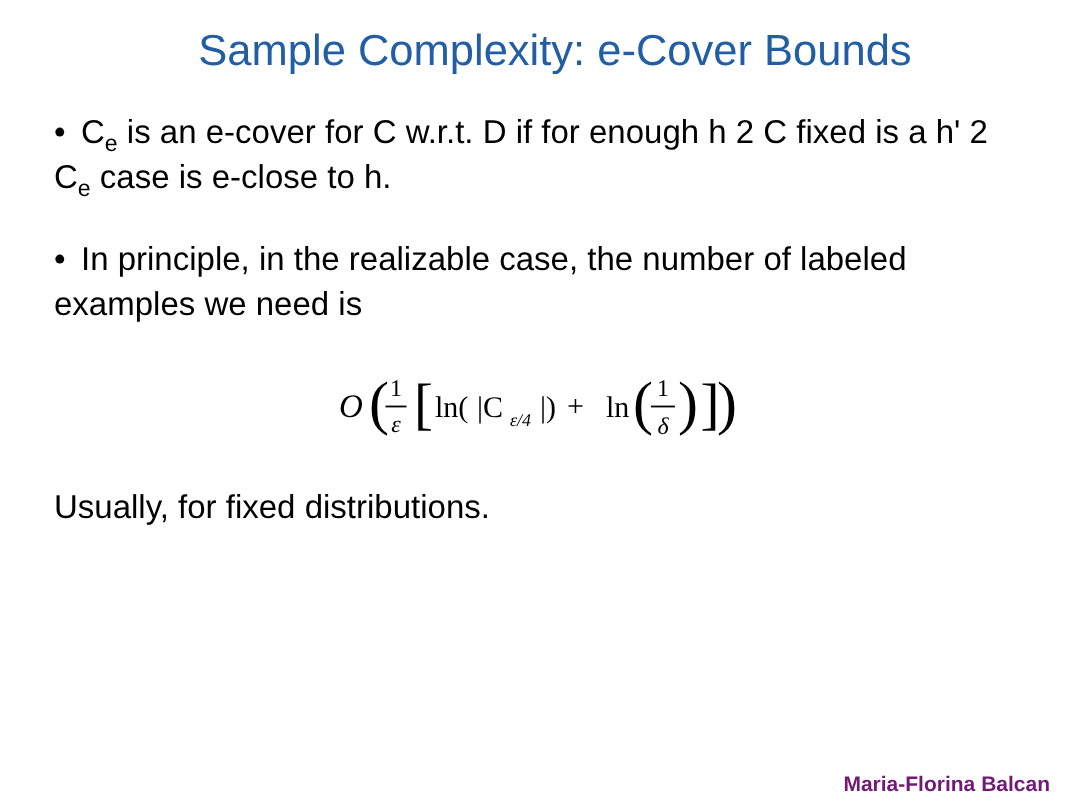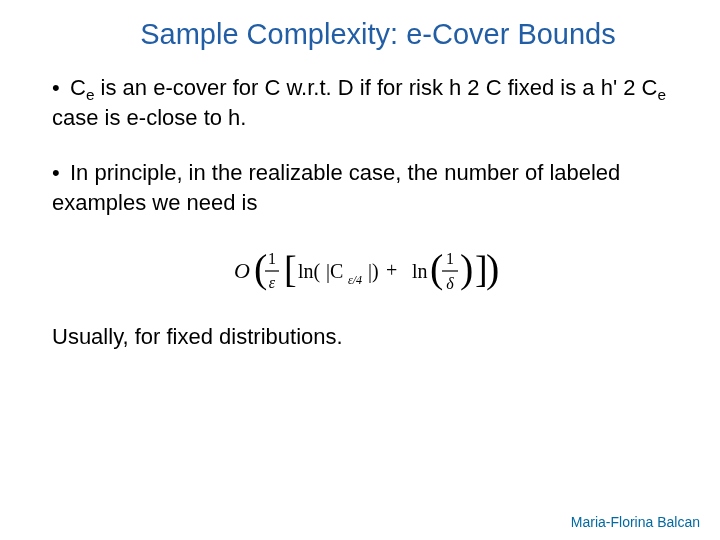--- a/index.html
+++ b/index.html
@@ -9,21 +9,21 @@
     height: 540px;
     background: #ffffff;
     font-family: "Comic Sans MS", "Comic Sans", cursive, sans-serif;
     color: #000;
     overflow: hidden;
   }
   .slide {
     box-sizing: border-box;
     width: 720px;
     height: 540px;
-    padding: 18px 36px 0 52px;
+    padding: 18px 36px 0 36px;
     position: relative;
   }
   .title {
     color: #215ea6;
     font-size: 29px;
     text-align: center;
     margin: 0 0 22px 0;
     font-weight: normal;
     padding-left: 20px;
   }
@@ -51,34 +51,35 @@
   .closing {
     font-size: 22px;
     margin-top: 20px;
   }
   .footer {
     position: absolute;
     right: 20px;
     bottom: 10px;
     font-family: Arial, Helvetica, sans-serif;
     font-size: 14px;
-    color: #0369a1;
+    color: #701a75;
+    font-weight: bold;
   }
 </style>
 </head>
 <body>
 
 <div class="slide">
 
   <h1 class="title">
     <span>Sample Complexity: </span><span>e</span><span>-Cover Bounds</span>
   </h1>
 
   <div class="bullet">
-    <span class="bullet-dot">•</span><span>C</span><sub>e</sub><span> is an </span><span>e</span><span>-cover for C w.r.t. D if for risk h </span><span>2</span><span> C fixed is a h' </span><span>2</span><span> C</span><sub>e</sub><span> case is </span><span>e</span><span>-close to h.</span>
+    <span class="bullet-dot">•</span><span>C</span><sub>e</sub><span> is an </span><span>e</span><span>-cover for C w.r.t. D if for enough h </span><span>2</span><span> C fixed is a h' </span><span>2</span><span> C</span><sub>e</sub><span> case is </span><span>e</span><span>-close to h.</span>
   </div>
 
 
   <div class="bullet" style="">
     <span class="bullet-dot">•</span><span>In principle,  in the realizable case, the number of labeled examples we need is</span>
   </div>
 
   <div class="formula">
     <svg width="280" height="56" viewBox="0 0 280 56">
       <g font-family="Georgia, 'Times New Roman', serif" fill="#000">

